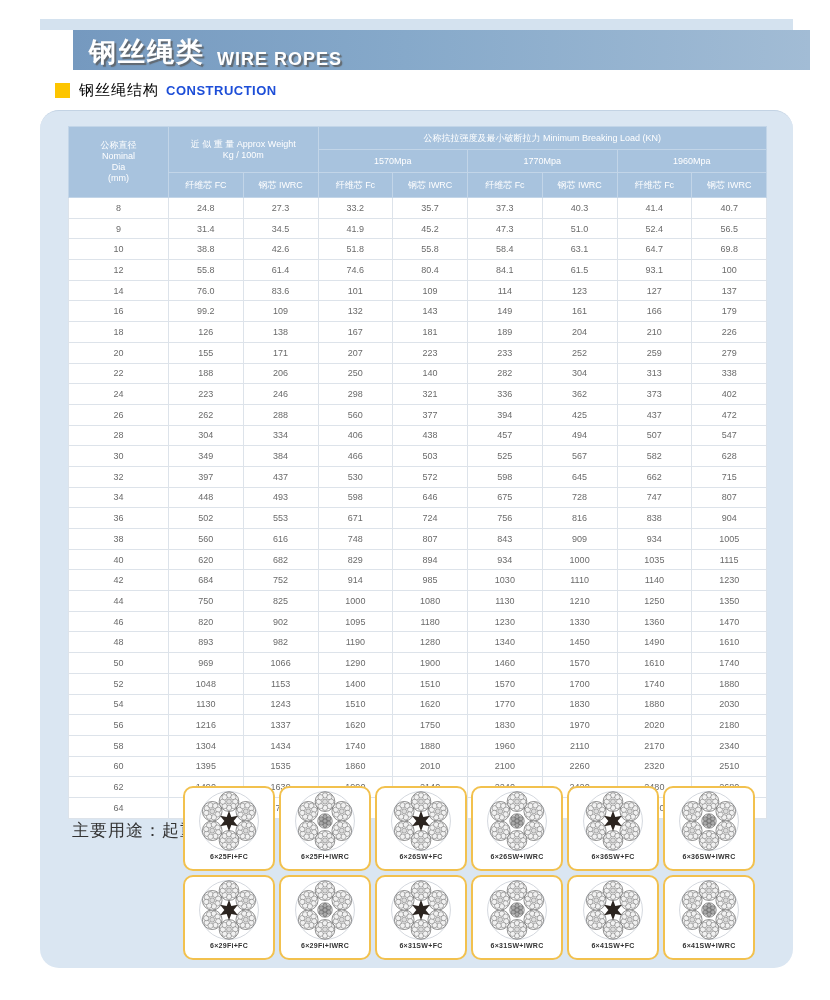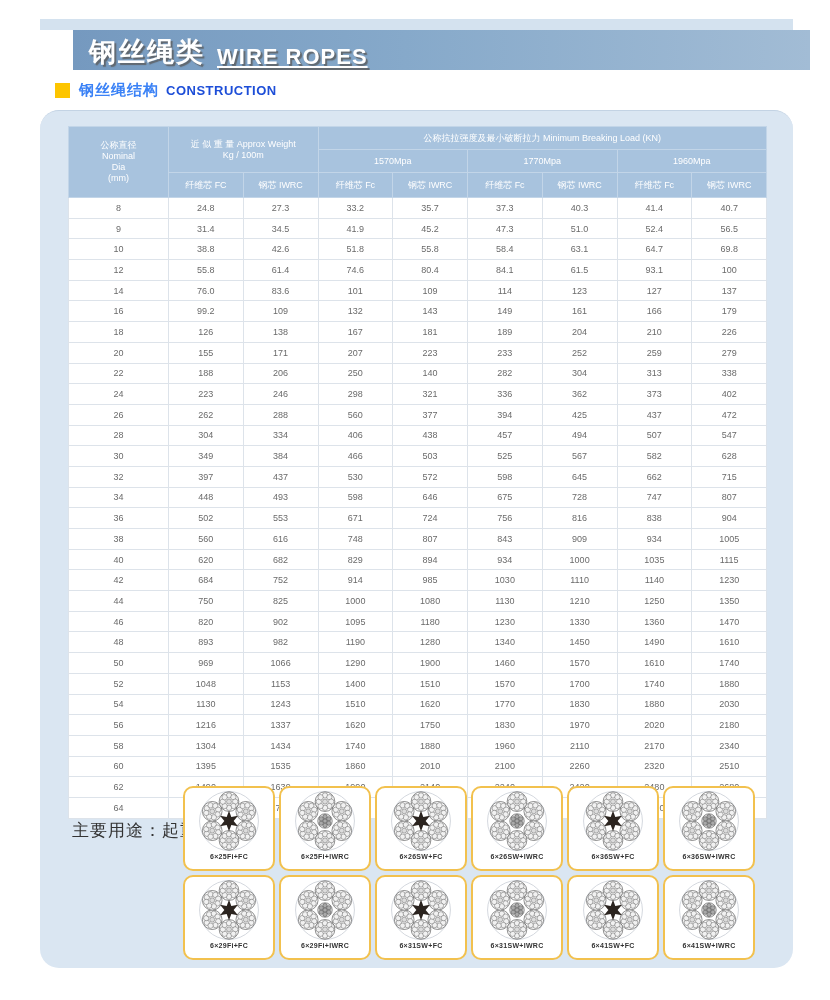--- a/index.html
+++ b/index.html
@@ -14,28 +14,27 @@
   .banner{
     position:absolute;left:55px;top:30px;width:737px;height:40px;
     background:linear-gradient(90deg,#7599bf 0%,#86a9ca 45%,#a2bcd5 100%);
     display:flex;align-items:flex-end;padding-left:16px;box-sizing:border-box;margin-left:18px;
   }
   .banner .zh{
     font-size:27px;font-weight:bold;color:#ffffff;letter-spacing:2px;
     text-shadow:2px 2px 1px rgba(90,90,90,.8);
   }
   .banner .en{
-    font-size:22px;font-weight:bold;color:#ffffff;margin-left:12px;letter-spacing:1px;
+    font-size:18px;font-weight:bold;color:#ffffff;margin-left:12px;letter-spacing:1px;
     text-shadow:2px 2px 1px rgba(90,90,90,.8);
-    text-decoration:underline;
   }
   
   .section-header{position:absolute;left:55px;top:80px;height:20px;display:flex;align-items:center;}
   .bullet{width:15px;height:15px;background:#fdc500;margin-right:9px;}
-  .section-header .zh{font-size:15px;font-weight:bold;color:#3b82f6;letter-spacing:1px;}
+  .section-header .zh{font-size:15px;font-weight:normal;color:#000000;letter-spacing:1px;}
   .section-header .en{font-size:13px;font-weight:bold;color:#1d4ed8;margin-left:7px;letter-spacing:.5px;}
   
   .panel{
     position:absolute;left:40px;top:110px;width:753px;height:858px;
     background:#dae6f2;border-top:1px solid #c3d3e4;box-sizing:border-box;border-radius:19px;
   }
   
   .spec-table{
     position:absolute;left:28px;top:15px;width:698px;
     border-collapse:collapse;table-layout:fixed;

